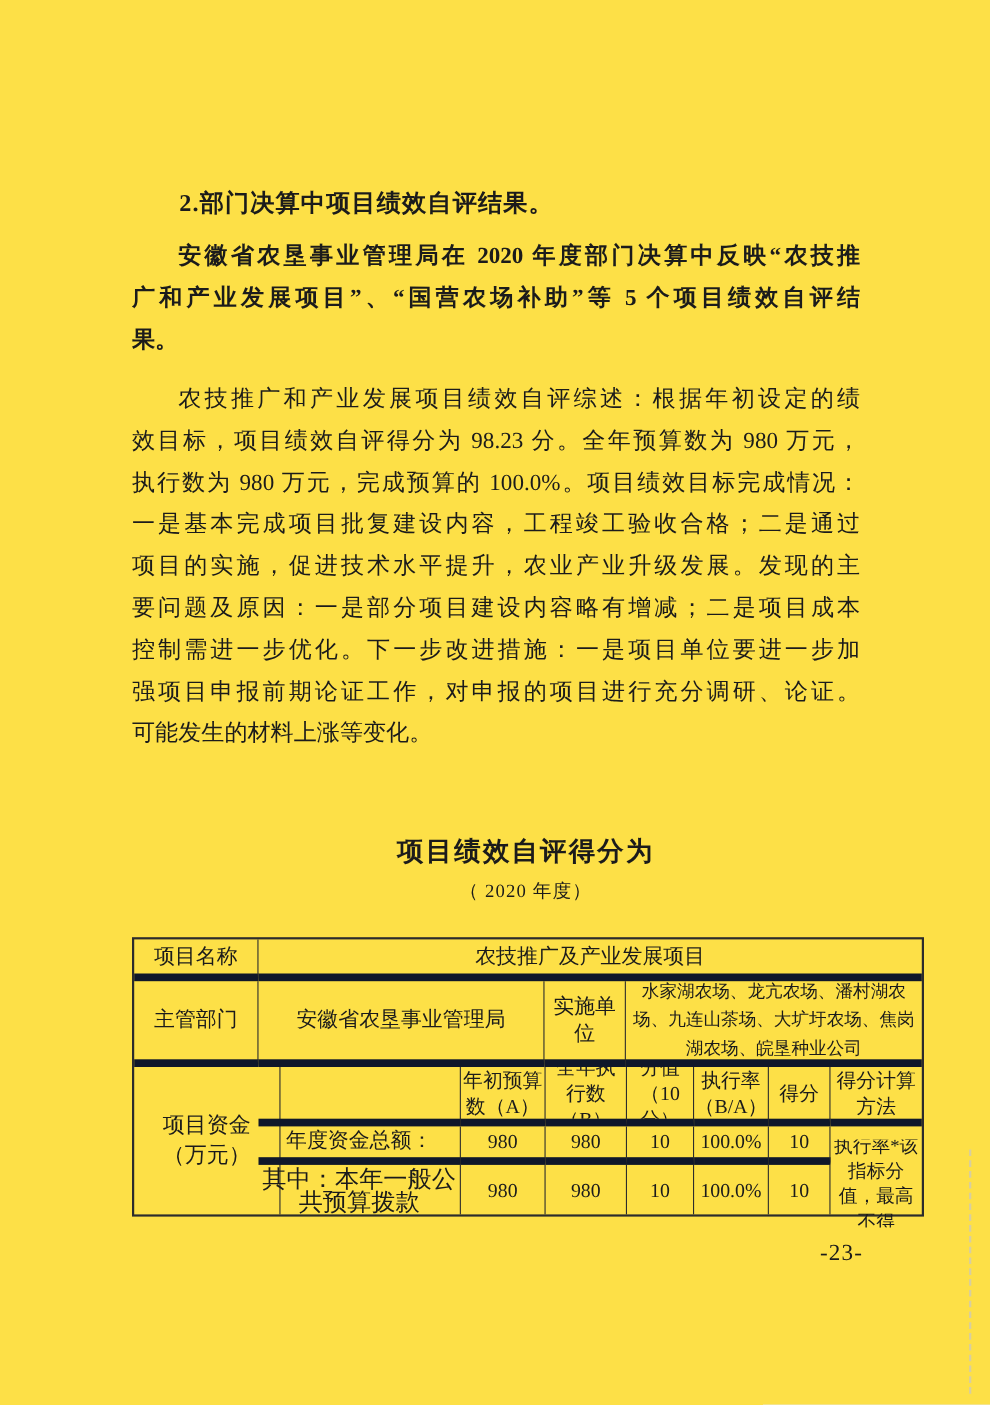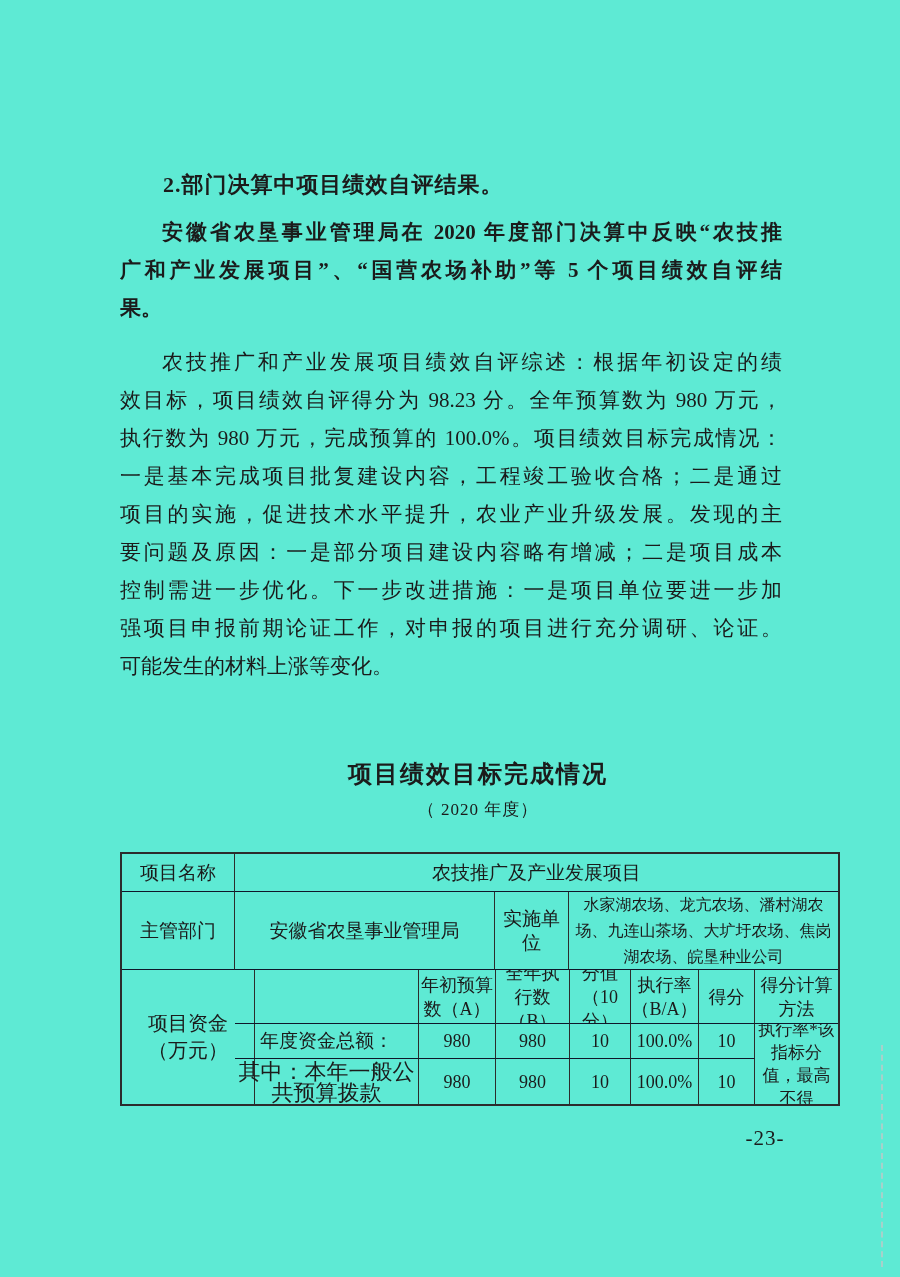--- a/index.html
+++ b/index.html
@@ -1,21 +1,21 @@
 <!DOCTYPE html>
 <html><head>
 <meta charset="utf-8">
 <style>
   html, body { margin: 0; padding: 0; background: #e8e8e8; }
   .page {
     position: relative;
     width: 900px;
     height: 1277px;
     margin: 0 auto;
-    background: #5eead4;
+    background: #fde047;
     overflow: hidden;
     font-family: "Liberation Serif", "DejaVu Serif", serif;
     color: #1b1b1b;
   }
   .heading {
     position: absolute;
     left: 163px; top: 170px;
     font-size: 22px;
     font-weight: 700;
     letter-spacing: 1px;
@@ -56,38 +56,38 @@
     position: absolute;
     left: 120px; top: 852px;
     width: 716px; height: 250px;
     border: 2px solid #2c2c2c;
     box-sizing: content-box;
   }
   .cell {
     position: absolute;
     box-sizing: border-box;
     border-right: 1px solid #2c2c2c;
-    border-bottom: 1px solid #0f172a;
+    border-bottom: 7px solid #0f172a;
     display: flex;
     align-items: center;
     justify-content: center;
     text-align: center;
     font-size: 19px;
     line-height: 24px;
     padding: 1px 3px;
     overflow: hidden;
   }
   .cell.no-r { border-right: none; }
   .cell.no-b { border-bottom: none; }
   .cell.small { font-size: 16px; line-height: 26px; }
   .cell.hdr { font-size: 18px; line-height: 24px; padding: 1px 2px; }
   .cell.num { font-size: 18px; }
   .cell.label2 { font-size: 22px; line-height: 21px; }
   .cell.funds-label { font-size: 20px; line-height: 27px; padding: 1px 10px; }
-  .cell.method { font-size: 17px; line-height: 23px; padding: 1px 2px; }
+  .cell.method { font-size: 17px; line-height: 23px; padding: 1px 2px; margin-top: 12px; }
   .page-number {
     position: absolute;
     left: 730px; top: 1126px; width: 70px;
     text-align: center;
     font-size: 21px;
     letter-spacing: 1px;
   }
   .scan-artifact {
     position: absolute;
     left: 881px; top: 1045px;
@@ -114,21 +114,21 @@
     <div class="bline">效目标，项目绩效自评得分为 98.23 分。全年预算数为 980 万元，</div>
     <div class="bline">执行数为 980 万元，完成预算的 100.0%。项目绩效目标完成情况：</div>
     <div class="bline">一是基本完成项目批复建设内容，工程竣工验收合格；二是通过</div>
     <div class="bline">项目的实施，促进技术水平提升，农业产业升级发展。发现的主</div>
     <div class="bline">要问题及原因：一是部分项目建设内容略有增减；二是项目成本</div>
     <div class="bline">控制需进一步优化。下一步改进措施：一是项目单位要进一步加</div>
     <div class="bline">强项目申报前期论证工作，对申报的项目进行充分调研、论证。</div>
     <div class="bline last">可能发生的材料上涨等变化。</div>
   </div>
 
-  <div class="tbl-title">项目绩效目标完成情况</div>
+  <div class="tbl-title">项目绩效自评得分为</div>
   <div class="tbl-subtitle">（ 2020 年度）</div>
 
   <div class="tbl">
 
     <div class="cell" style="left:0;top:0;width:113px;height:38px;">项目名称</div>
     <div class="cell no-r" style="left:113px;top:0;width:603px;height:38px;">农技推广及产业发展项目</div>
 
     <div class="cell" style="left:0;top:38px;width:113px;height:78px;">主管部门</div>
     <div class="cell" style="left:113px;top:38px;width:260px;height:78px;">安徽省农垦事业管理局</div>
     <div class="cell" style="left:373px;top:38px;width:74px;height:78px;">实施单位</div>

